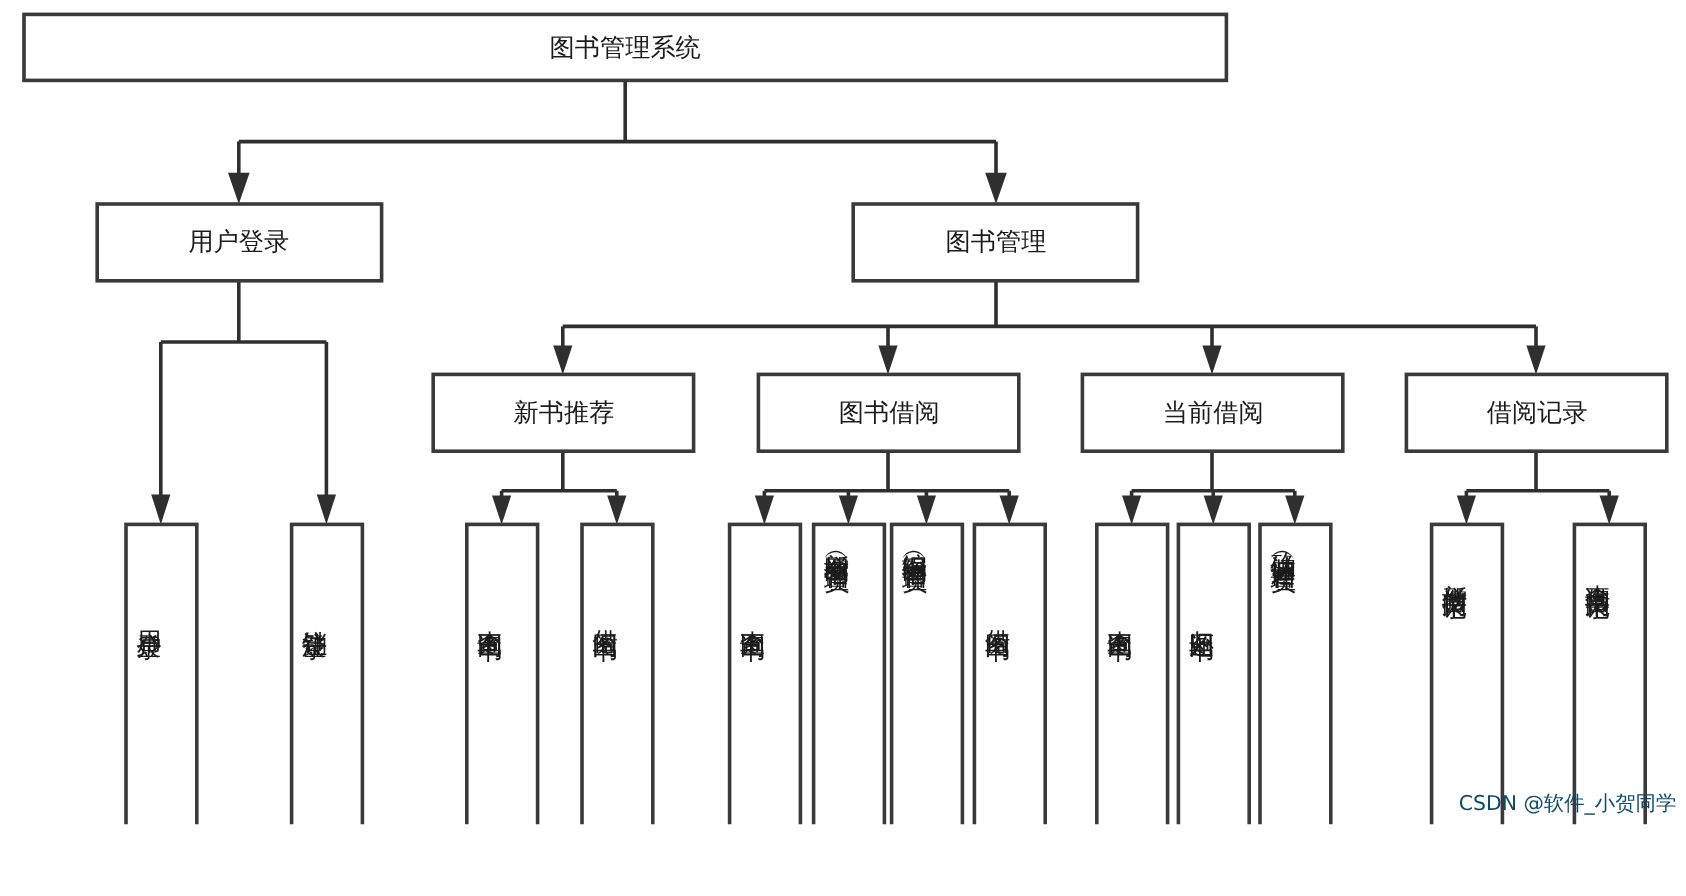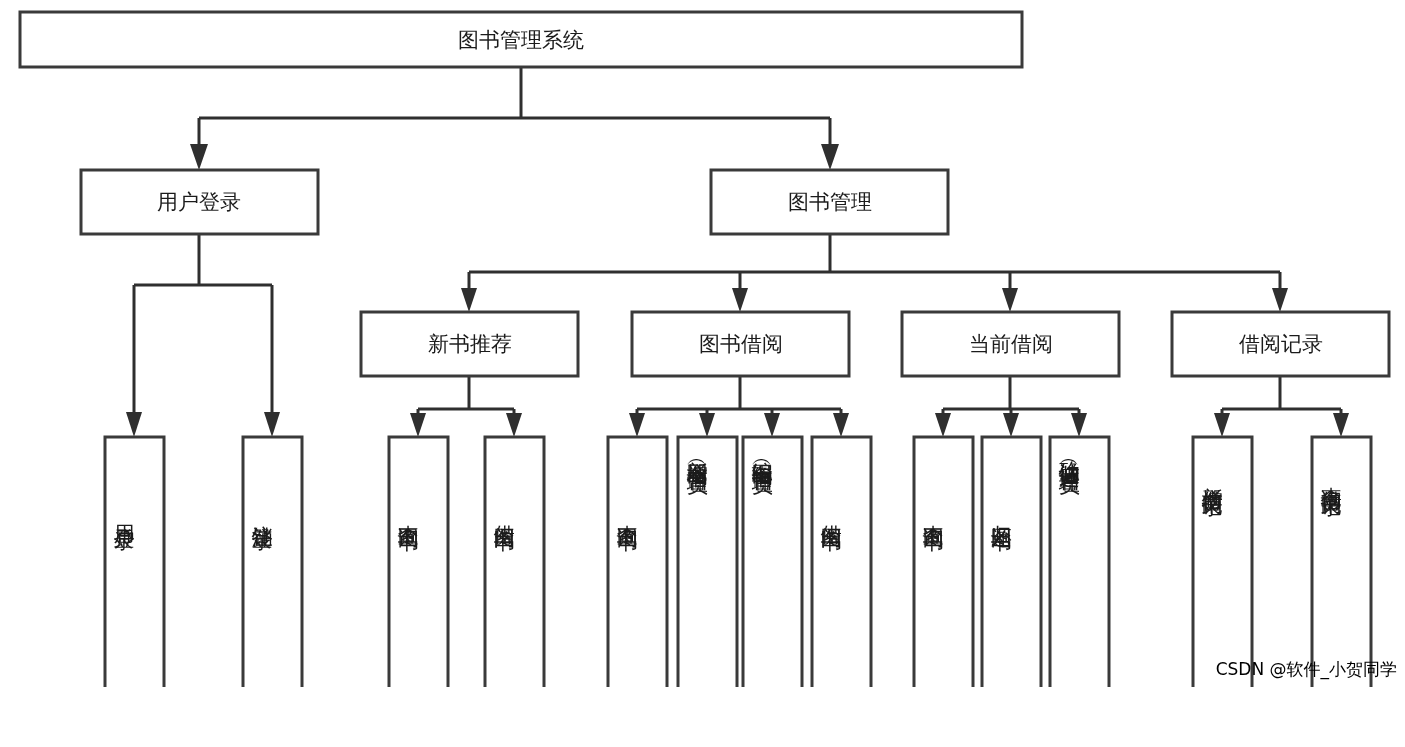--- a/index.html
+++ b/index.html
@@ -61,21 +61,21 @@
     text-align: left;
     white-space: nowrap;
     user-select: none;
   }
   .watermark {
     position: absolute;
     right: 8px;
     bottom: 6px;
     font-family: "DejaVu Sans", "Liberation Sans", sans-serif;
     font-size: 17px;
-    color: #000000;
+    color: #0c4a6e;
     white-space: nowrap;
     user-select: none;
   }
 </style>
 </head>
 <body>
 
 <div id="diagram-root">
 
   <svg class="flow" viewBox="0 0 1405 747" xmlns="http://www.w3.org/2000/svg">

